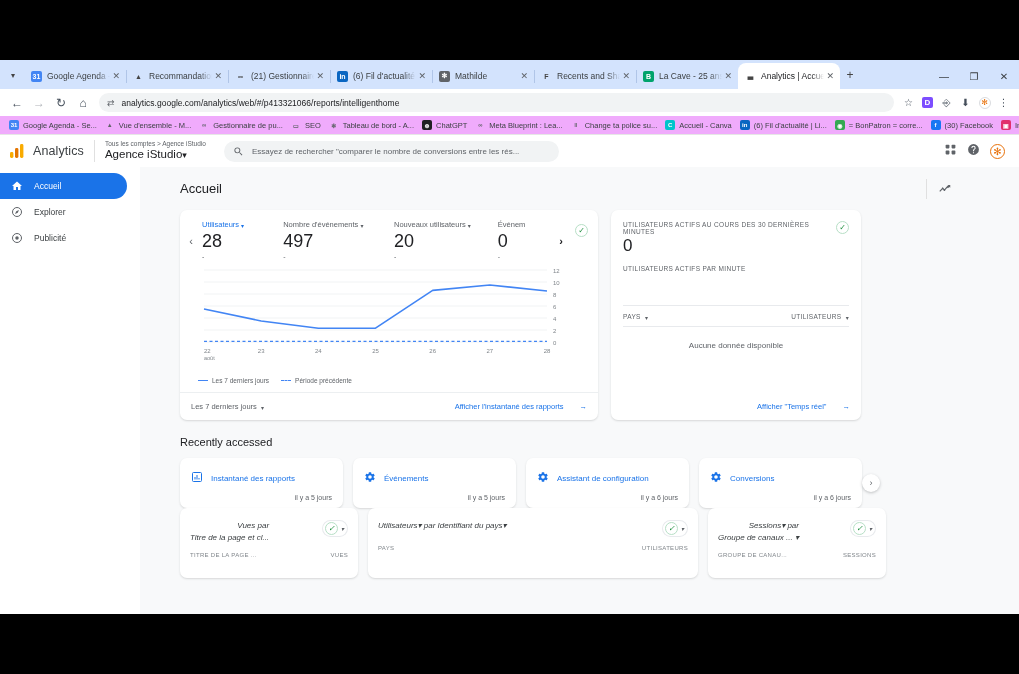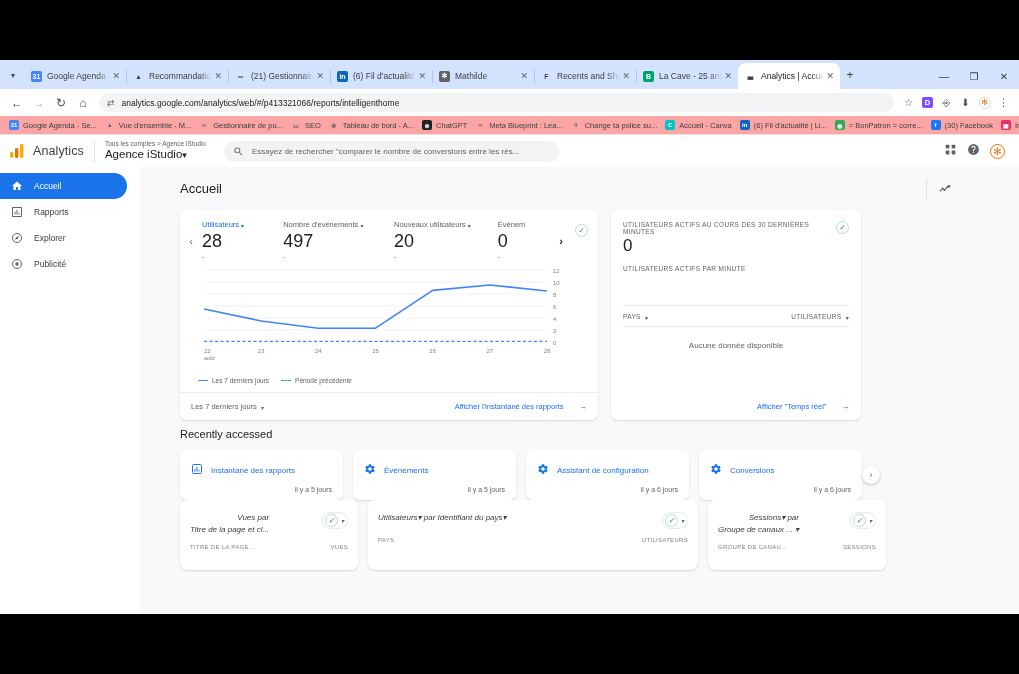--- a/index.html
+++ b/index.html
@@ -64,21 +64,21 @@
             justify-content:center; color:#444e5a; font-size: 12px; }
   .omnibox {
     flex: 1; height: 19px; background: #f1f3f4; border-radius: 10px;
     display: flex; align-items: center; padding: 0 8px; margin: 0 5px;
     font-size: 8.5px; color: #202124;
   }
   .omnibox .lock { margin-right: 7px; color:#5f6368; font-size: 9px; display:flex; }
   .tbicon.sm { width:19px; height:19px; font-size: 10px; }
 
   .bookmarks {
-    height: 19px; background: #fca5a5; display: flex; align-items: center;
+    height: 19px; background: #f0abfc; display: flex; align-items: center;
     padding: 0 5px; border-bottom: 1px solid #e6e6e6; gap: 0px;
   }
   .bm { display: flex; align-items: center; font-size: 7.5px; color: #3c4043;
         padding: 0 4px; white-space: nowrap; }
   .bm .bmi { width: 10px; height: 10px; margin-right: 4px; border-radius:2px;
              display:flex; align-items:center; justify-content:center;
              font-size:6px; color:#fff; font-weight:bold; flex:0 0 10px;}
   .bm-spacer { flex: 1; }
   .bm-sep { width:1px; height:12px; background:#dadce0; margin: 0 4px; }
 
@@ -165,21 +165,21 @@
   .rt-head { display: flex; align-items: flex-start; justify-content: space-between; }
   .rt-lbl { font-size: 6.5px; color: #5f6368; letter-spacing: .35px; }
   .rt-big { font-size: 17px; color: #202124; margin-top: 1px; }
   .rt-sub { font-size: 6.5px; color: #5f6368; letter-spacing: .35px; margin-top: 9px;}
   .rt-spark { height: 34px; border-bottom: 1px solid #e8eaed; }
   .rt-cols { display:flex; justify-content: space-between; padding: 7px 0 5px 0;
              border-bottom: 1px solid #e8eaed;}
   .rt-cols span { font-size: 6.5px; color: #5f6368; letter-spacing:.35px;}
   .rt-none { text-align:center; font-size: 8px; color: #5f6368; padding-top: 14px;}
 
-  .section-title { font-size: 11px; color: #202124; margin: 8px 0 10px 0; }
+  .section-title { font-size: 11px; color: #202124; margin: 16px 0 10px 0; }
   .cards-row { display: flex; gap: 10px; position: relative; text-align: right; }
   .mini-card { width: 163px; height: 50px; padding: 11px 11px 0 11px; }
   .mini-card .hd { display:flex; align-items:center; gap: 8px; }
   .mini-card .ttl { font-size: 8px; color: #1a73e8; }
   .mini-card .sub { font-size: 7px; color: #5f6368; margin-top: 7px; padding-left: 21px;}
   .scroll-btn {
     position:absolute; right: -8px; top: 50%; transform: translateY(-50%);
     width: 18px; height: 18px; border-radius: 50%; background:#fff;
     box-shadow: 0 1px 3px rgba(60,64,67,.3); display:flex;
     align-items:center; justify-content:center; font-size: 9px; color:#5f6368;
@@ -381,31 +381,20 @@
 
       <div class="ga-nav">
         <div id="nav-container">
             <div class="navitem active">
               <span class="ni" style="fill:#fff;color:#fff">
                 <svg width="12" height="12" viewBox="0 0 24 24">
                   <path d="M10 20v-6h4v6h5v-8h3L12 3 2 12h3v8z"></path>
                 </svg>
               </span>
               <span>Accueil</span>
-            </div>
-            <div class="navitem">
-              <span class="ni" style="fill:#5f6368;color:#5f6368">
-                <svg width="12" height="12" viewBox="0 0 24 24">
-                  <path d="M3 3h18v18H3z" fill="none" stroke="currentColor" stroke-width="2"></path>
-                  <rect x="7" y="12" width="2" height="5"></rect>
-                  <rect x="11" y="8" width="2" height="9"></rect>
-                  <rect x="15" y="14" width="2" height="3"></rect>
-                </svg>
-              </span>
-              <span>Rapports</span>
             </div>
             <div class="navitem">
               <span class="ni" style="fill:#5f6368;color:#5f6368">
                 <svg width="12" height="12" viewBox="0 0 24 24">
                   <circle cx="12" cy="12" r="9" fill="none" stroke="currentColor" stroke-width="2"></circle>
                   <path d="M16 8l-2.5 5.5L8 16l2.5-5.5z"></path>
                 </svg>
               </span>
               <span>Explorer</span>
             </div>

